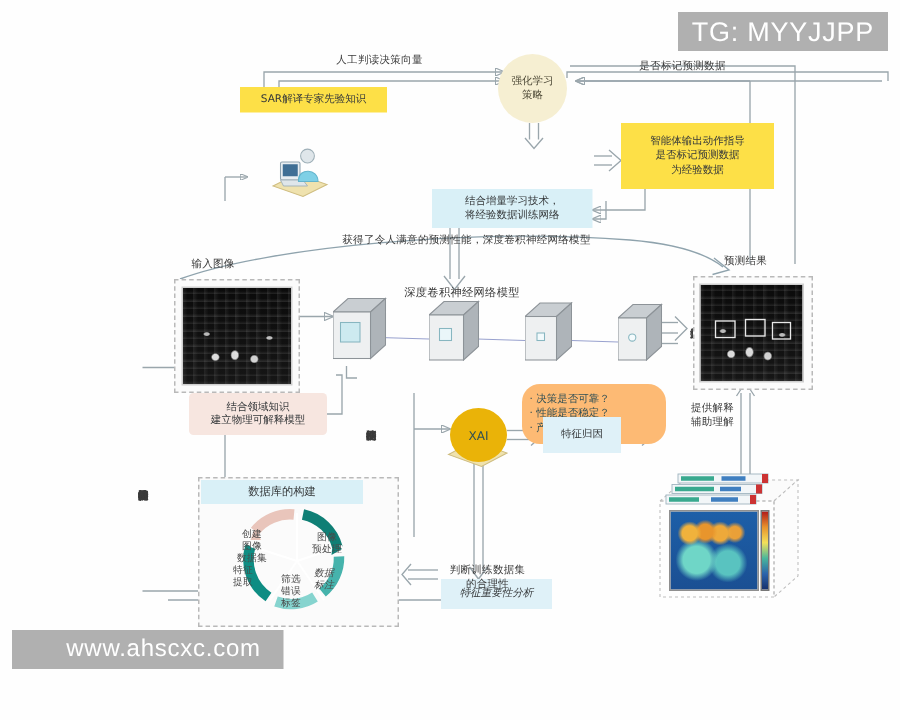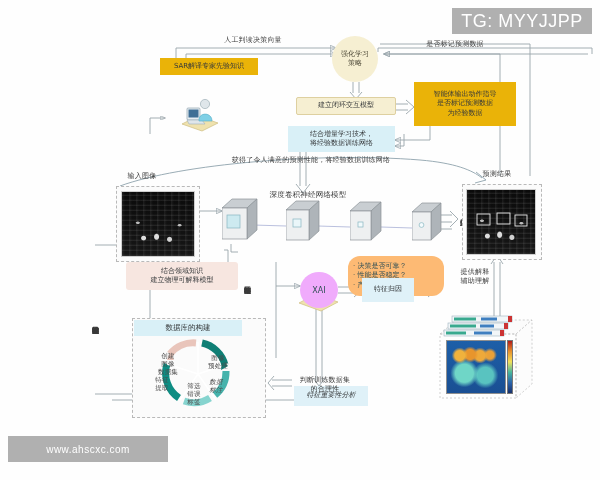--- a/index.html
+++ b/index.html
@@ -34,21 +34,21 @@
   .box{
     position:absolute;
     display:flex;align-items:center;justify-content:center;
     text-align:center;
     font-size:7px;
     color:#35383a;
     line-height:1.3;
     box-sizing:border-box;
     white-space:pre-line;
   }
-  .box.grey{background:#eab308;}
+  .box.grey{background:#fde047;}
   .box.yellow{background:#f6efd2;border:1px solid #ded0a0;border-radius:2px;}
   .box.pink{background:#f7e6e0;border-radius:3px;}
   .box.cyan{background:#d9f0f7;}
   .box.cyanlite{background:#dff1f8;}
   .box.bubble{
     background:#fdba74;border-radius:12px;text-align:left;
     justify-content:flex-start;padding:3px 5px;
   }
 
   
@@ -254,49 +254,48 @@
 
   <div class="lbl" style="left:198px;top:36px;width:110px;">人工判读决策向量</div>
 
   <div class="lbl" style="left:400px;top:40px;width:110px;">是否标记预测数据</div>
 
   <div class="circle" style="left:332px;top:36px;width:46px;height:46px;">强化学习
 策略</div>
 
   <div class="box grey" style="left:160px;top:58px;width:98px;height:17px;">SAR解译专家先验知识</div>
 
-  <div class="box yellow" style="left:296px;top:97px;width:100px;height:18px;">建立闭环交互模型</div>
 
   <div class="box cyan" style="left:288px;top:126px;width:107px;height:26px;">结合增量学习技术，
 将经验数据训练网络</div>
 
   <div class="box grey" style="left:414px;top:82px;width:102px;height:44px;">智能体输出动作指导
 是否标记预测数据
 为经验数据</div>
 
-  <div class="lbl" style="left:186px;top:156px;width:250px;">获得了令人满意的预测性能，将经验数据训练网络</div>
+  <div class="lbl" style="left:186px;top:156px;width:250px;">获得了令人满意的预测性能，深度卷积神经网络模型</div>
 
   <div class="person" style="left:178px;top:96px;width:42px;height:36px;">
     <svg width="42" height="36" viewBox="0 0 42 36">
       <polygon points="4,28 20,20 40,27 24,35" fill="#efe2ae" stroke="#cfbd80" stroke-width="0.7"></polygon>
       <rect x="9" y="12" width="13" height="12" rx="1" fill="#e8eef2" stroke="#8fa3b0" stroke-width="0.7"></rect>
       <rect x="10.5" y="13.5" width="10" height="8" fill="#3f6f95"></rect>
       <polygon points="9,24 24,24 27,28 11,28" fill="#dfe6ea" stroke="#9fb0b8" stroke-width="0.6"></polygon>
       <circle cx="27" cy="8" r="4.6" fill="#dfe6ea" stroke="#9fb0b8" stroke-width="0.7"></circle>
       <path d="M21,24 C21,16 34,16 34,25 L21,25 z" fill="#7fd0e6" stroke="#63b4cc" stroke-width="0.7"></path>
     </svg>
   </div>
 
   <div class="lbl" style="left:112px;top:172px;width:60px;">输入图像</div>
   <div class="dashbox" style="left:116px;top:186px;width:82px;height:74px;"></div>
   <div class="sarimg" style="left:121px;top:191px;width:72px;height:64px;"></div>
 
   <div class="lbl v" style="left:72px;top:248px;height:145px;width:26px;font-size:7px;">辅助设计特征描述算子提取目标鉴别特征</div>
 
-  <div class="box pink" style="left:126px;top:262px;width:112px;height:28px;">结合领域知识
+  <div class="box pink" style="left:126px;top:262px;width:92px;height:28px;">结合领域知识
 建立物理可解释模型</div>
 
   <div class="lbl" style="left:248px;top:190px;width:120px;font-size:7.5px;">深度卷积神经网络模型</div>
 
   <div class="cube" style="left:222px;top:196px;width:36px;height:48px;">
     <svg width="36" height="48" viewBox="0 0 36 48">
       <polygon points="0,12 10,3 35,3 25,12" fill="#c9ced2" stroke="#8d9398" stroke-width="0.7"></polygon>
       <polygon points="25,12 35,3 35,34 25,43" fill="#aeb4b9" stroke="#8d9398" stroke-width="0.7"></polygon>
       <rect x="0" y="12" width="25" height="31" fill="#eef0f1" stroke="#8d9398" stroke-width="0.7"></rect>
       <rect x="5" y="19" width="13" height="13" fill="#cdeaf0" stroke="#87b6c0" stroke-width="0.7"></rect>
@@ -379,21 +378,21 @@
     <svg width="44" height="40" viewBox="0 0 44 40">
       <polygon points="3,31 20,22 42,30 25,39" fill="#efe2ae" stroke="#cfbd80" stroke-width="0.7"></polygon>
       <rect x="9" y="13" width="14" height="13" rx="1" fill="#e8eef2" stroke="#8fa3b0" stroke-width="0.7"></rect>
       <rect x="10.5" y="14.5" width="11" height="9" fill="#3f6f95"></rect>
       <polygon points="9,26 25,26 28,31 11,31" fill="#dfe6ea" stroke="#9fb0b8" stroke-width="0.6"></polygon>
       <circle cx="28" cy="8" r="4.8" fill="#dfe6ea" stroke="#9fb0b8" stroke-width="0.7"></circle>
       <path d="M22,26 C22,17 36,17 36,27 L22,27 z" fill="#7fd0e6" stroke="#63b4cc" stroke-width="0.7"></path>
     </svg>
   </div>
 
-  <div style="position:absolute;left:300px;top:272px;width:38px;height:36px;border-radius:50%;background:#f0abfc;display:flex;align-items:center;justify-content:center;font-size:8px;color:#2f4f55;text-align:right;">
+  <div style="position:absolute;left:300px;top:272px;width:38px;height:36px;border-radius:50%;background:#eab308;display:flex;align-items:center;justify-content:center;font-size:8px;color:#2f4f55;text-align:right;">
       <span>XAI</span>
     </div>
 
   <div class="box cyanlite" style="left:362px;top:278px;width:52px;height:24px;">特征归因</div>
 
   <div class="box cyanlite" style="left:294px;top:386px;width:74px;height:20px;font-style:italic;">特征重要性分析</div>
 
   <div class="lbl" style="left:286px;top:376px;width:78px;">判断训练数据集
 的合理性</div>
 
@@ -429,15 +428,15 @@
     <div class="lbl" style="left:66px;top:42px;width:28px;font-size:6.5px;color:#4a4a4a;font-style:italic;">数据
 标注</div>
     <div class="lbl" style="left:44px;top:46px;width:28px;font-size:6.5px;color:#4a4a4a;">筛选
 错误
 标签</div>
     <div class="lbl" style="left:12px;top:40px;width:28px;font-size:6.5px;color:#4a4a4a;">特征
 提取</div>
   </div>
 
   <div class="wm" style="left:452px;top:8px;width:140px;height:26px;">TG: MYYJJPP</div>
-  <div class="wm" style="left:8px;top:436px;width:160px;height:26px;font-size:10px;">www.ahscxc.com</div>
+  <div class="wm" style="left:8px;top:420px;width:160px;height:26px;font-size:16px;padding-left:21px;">www.ahscxc.com</div>
 
 </div>
 
 </body></html>

